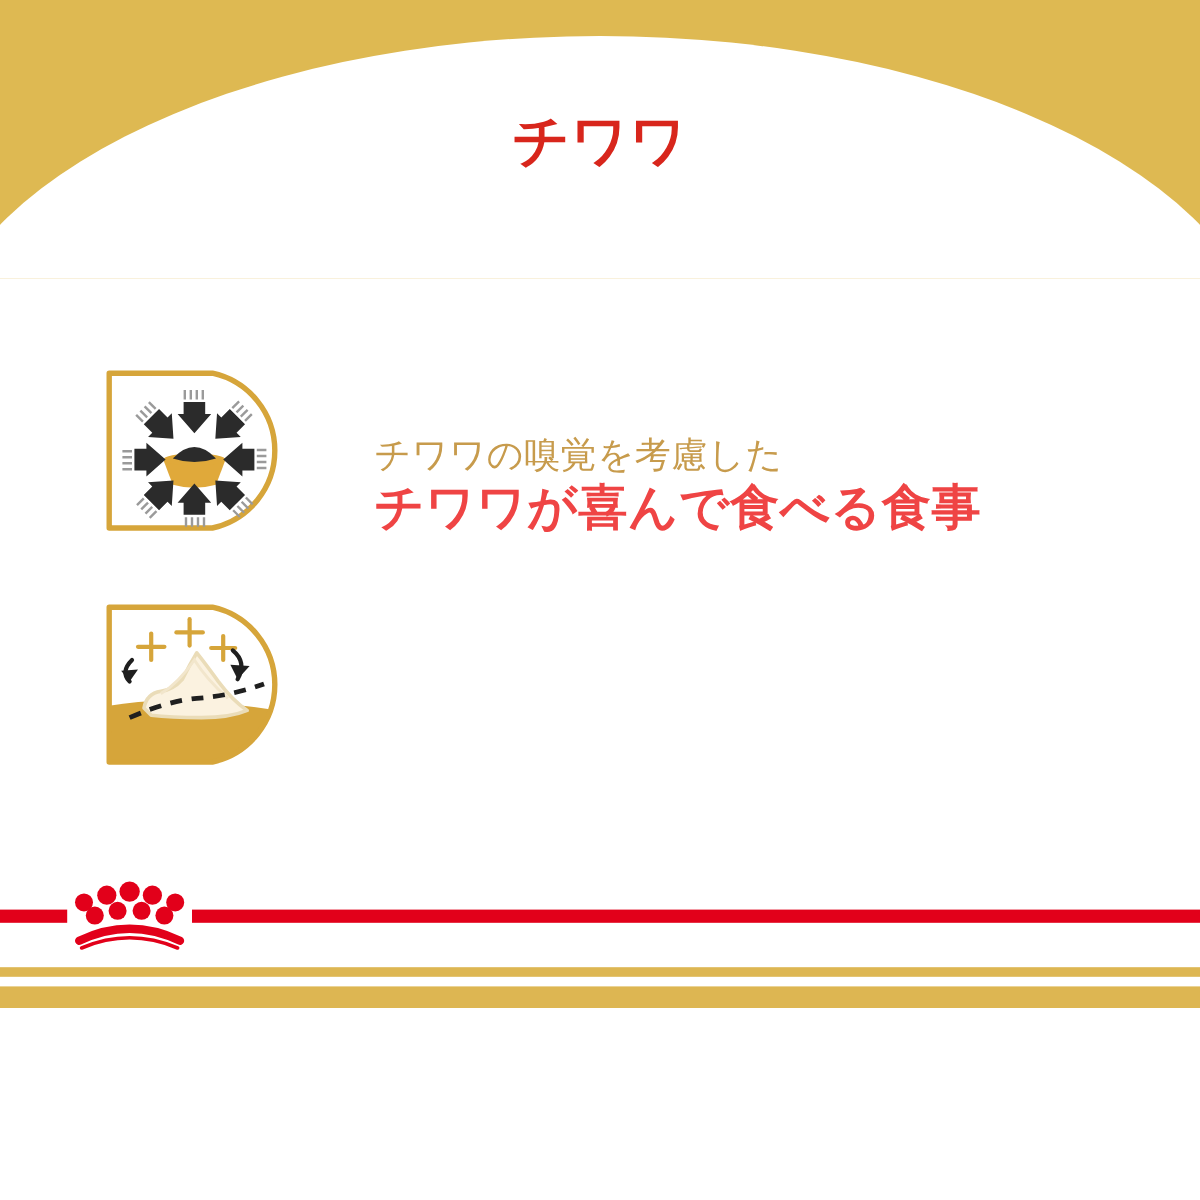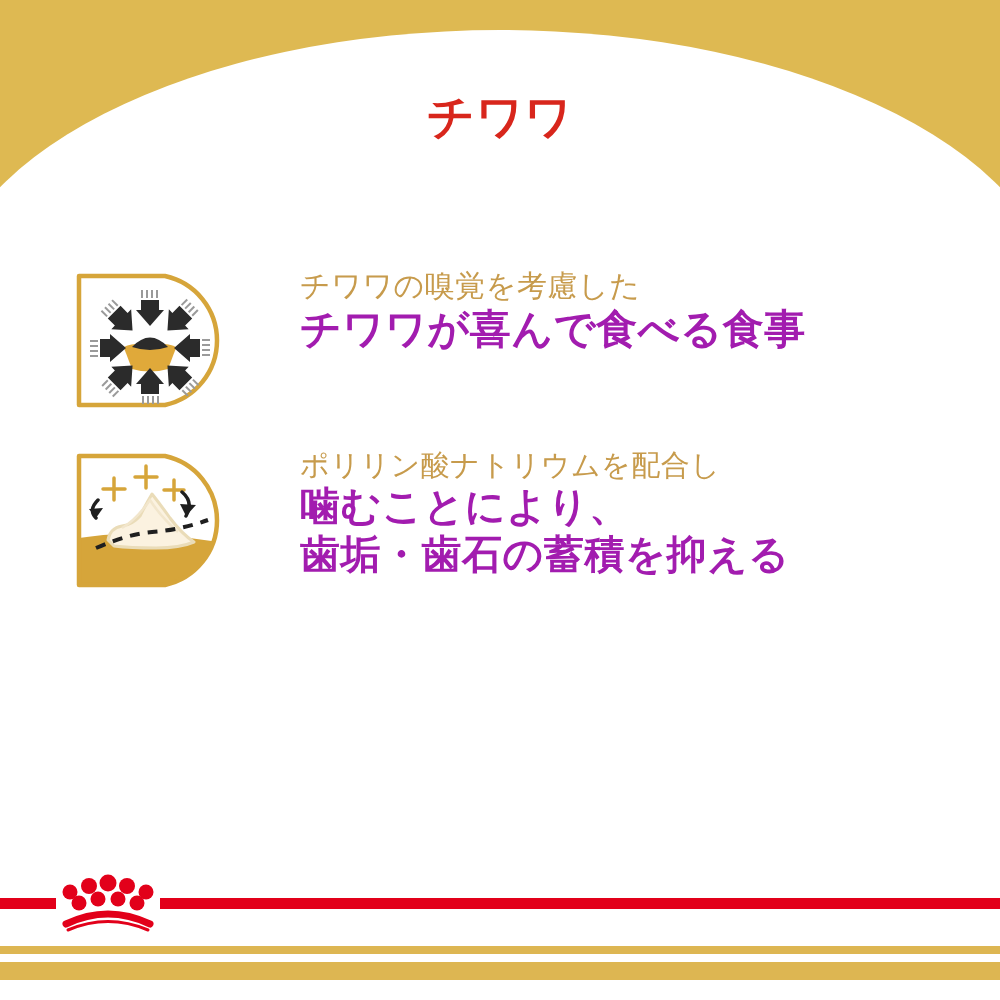--- a/index.html
+++ b/index.html
@@ -9,21 +9,21 @@
   body {
     width: 1000px;
     height: 1000px;
     background: #ffffff;
     font-family: "Liberation Sans", "DejaVu Sans", sans-serif;
     overflow: hidden;
   }
   .page {
     position: relative;
     width: 1000px;
-    height: 980px;
+    height: 840px;
     background: #ffffff;
     overflow: hidden;
   }
 
   
   .header-band {
     position: absolute;
     left: 0;
     top: 0;
     width: 1000px;
@@ -62,22 +62,23 @@
   
   .features {
     position: absolute;
     left: 0;
     top: 268px;
     width: 1000px;
   }
   .feature-row {
     position: relative;
     display: flex;
-    align-items: flex-start;
+    align-items: flex-end;
     margin-bottom: 0;
+    padding-left: 12px;
   }
   .feature-row.r1 { height: 180px; }
   .feature-row.r2 { height: 185px; }
   .feature-row.r3 { height: 195px; }
 
   .icon-cell {
     width: 300px;
     min-width: 300px;
     display: flex;
     justify-content: center;
@@ -95,21 +96,21 @@
   }
   .line-light {
     color: #C79B4C;
     font-size: 30px;
     font-weight: normal;
     line-height: 1.22;
     letter-spacing: 0.5px;
     white-space: nowrap;
   }
   .line-bold {
-    color: #a21caf;
+    color: #ef4444;
     font-size: 41px;
     font-weight: bold;
     line-height: 1.2;
     letter-spacing: 0.5px;
     white-space: nowrap;
   }
   .r2 .line-bold { font-size: 42px; line-height: 1.22; }
   .r3 .line-light { font-size: 29px; }
   .r3 .line-bold { font-size: 40px; line-height: 1.18; }
 
@@ -317,25 +318,20 @@
 
             <g fill="#1F1F1F" stroke="#1F1F1F" stroke-width="3.5" stroke-linecap="round">
               <path d="M28 52 Q18 62 26 70" fill="none"></path>
               <path d="M26 70 L19 61 L33 60 Z" stroke="none"></path>
               <path d="M112 44 Q124 54 116 68" fill="none"></path>
               <path d="M116 68 L110 56 L126 57 Z" stroke="none"></path>
             </g>
           </svg>
         </div>
       </div>
-      <div class="text-cell">
-        <div class="line-light">ポリリン酸ナトリウムを配合し</div>
-        <div class="line-bold">噛むことにより、</div>
-        <div class="line-bold">歯垢・歯石の蓄積を抑える</div>
-      </div>
     </div>
 
   </div>
 
   <div class="footer">
     <div class="rule-red-left"></div>
     <div class="rule-red-right"></div>
     <div class="crown">
       <svg viewBox="0 0 104 60" xmlns="http://www.w3.org/2000/svg">
         <g fill="#E2001A">

